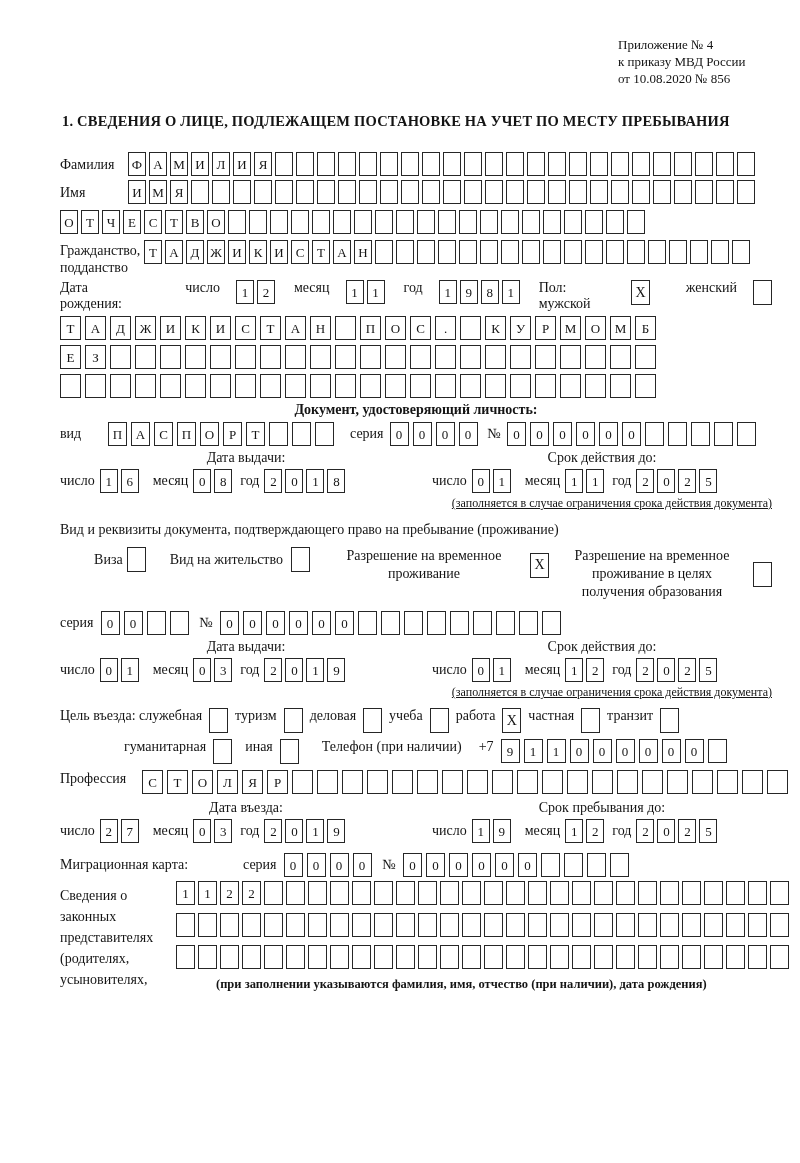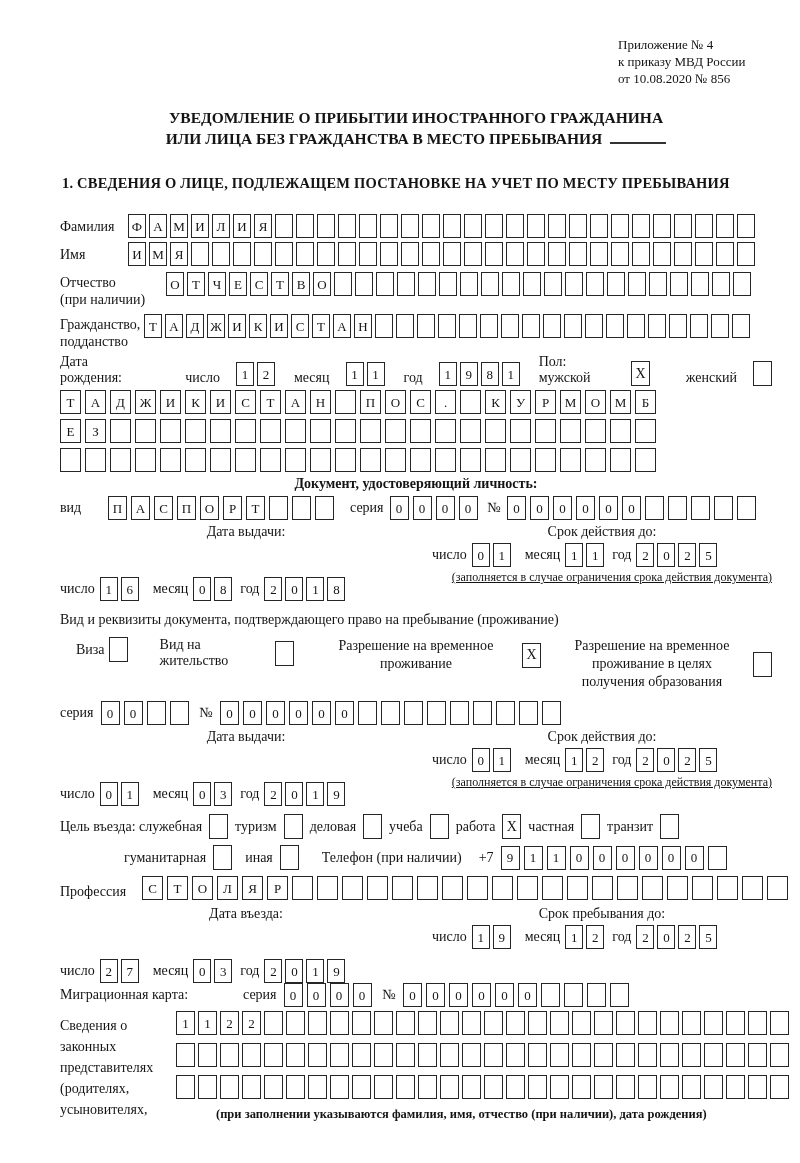--- a/index.html
+++ b/index.html
@@ -37,51 +37,45 @@
     flex: none; display: inline-flex; align-items: center; justify-content: center;
     width: 19px; height: 25px; border: 1.5px solid #262626; font-size: 14px;
   }
   .inline { display: flex; align-items: center; gap: 6px; }
   .sp { display: inline-block; }
 
   .center-bold { text-align: center; font-weight: bold; font-size: 14px; margin: 4px 0 4px 0; }
 
   .dates { display: flex; margin-top: 2px; }
   .dates .dcol { display: flex; flex-direction: column; }
-  .dates .dcol.left { width: 372px; gap: 34px; }
+  .dates .dcol.left { width: 372px; }
   .dates .dcol.right { flex: 1; }
   .dhead { text-align: center; font-size: 14px; margin-bottom: 3px; }
   .drow { display: flex; align-items: center; gap: 5px; }
   .dnote { font-size: 12px; text-align: right; margin-top: 3px; white-space: nowrap; text-decoration: underline; }
   .bottom-note { font-weight: bold; font-size: 12.5px; margin: 8px 0 0 120px; }
 
-  .visa-row { display: flex; align-items: flex-start; gap: 18px; margin: 6px 0 10px 16px; justify-content: flex-end; }
+  .visa-row { display: flex; align-items: flex-start; gap: 10px; margin: 6px 0 10px 16px; justify-content: flex-end; }
   .visa-row .opt2 { text-align: center; line-height: 18px; width: 196px; }
   .visa-row .opt3 { text-align: center; line-height: 18px; width: 186px; }
-  .purpose-row { display: flex; align-items: center; gap: 7px; margin-bottom: 6px; flex-wrap: nowrap; }
+  .purpose-row { display: flex; align-items: flex-start; gap: 7px; margin-bottom: 6px; flex-wrap: nowrap; }
   .mt2 { margin-top: 2px; }
 </style>
 </head>
 <body>
 
 <div class="page">
 
   <div class="appendix">
     <div>Приложение № 4</div>
     <div>к приказу МВД России</div>
     <div>от 10.08.2020 № 856</div>
   </div>
 
 
-  <div class="title">
-    <div>УВЕДОМЛЕНИЕ О ПРИБЫТИИ ИНОСТРАННОГО ГРАЖДАНИНА</div>
-    <div>
-      <span>ИЛИ ЛИЦА БЕЗ ГРАЖДАНСТВА В МЕСТО ПРЕБЫВАНИЯ</span><span class="title-blank"></span>
-    </div>
-  </div>
 
   <div class="section-title">1. СВЕДЕНИЯ О ЛИЦЕ, ПОДЛЕЖАЩЕМ ПОСТАНОВКЕ НА УЧЕТ ПО МЕСТУ ПРЕБЫВАНИЯ</div>
 
   <div class="form">
 
     <div class="row">
       <div class="lbl" style="width:68px">Фамилия</div>
       <div class="cells">
           <span class="cell">Ф</span>
           <span class="cell">А</span>
@@ -146,24 +140,20 @@
           <span class="cell"></span>
           <span class="cell"></span>
           <span class="cell"></span>
           <span class="cell"></span>
           <span class="cell"></span>
           <span class="cell"></span>
         </div>
     </div>
 
     <div class="row">
-      <div class="lbl" style="width:106px">
-        <div>Отчество</div>
-        <div>(при наличии)</div>
-      </div>
       <div class="cells mt2">
           <span class="cell">О</span>
           <span class="cell">Т</span>
           <span class="cell">Ч</span>
           <span class="cell">Е</span>
           <span class="cell">С</span>
           <span class="cell">Т</span>
           <span class="cell">В</span>
           <span class="cell">О</span>
           <span class="cell"></span>
@@ -220,21 +210,21 @@
           <span class="cell"></span>
           <span class="cell"></span>
           <span class="cell"></span>
           <span class="cell"></span>
           <span class="cell"></span>
           <span class="cell"></span>
           <span class="cell"></span>
         </div>
     </div>
 
-    <div class="row" style="align-items:flex-end; gap:16px; margin-top:4px">
+    <div class="row" style="align-items:flex-start; gap:16px; margin-top:4px">
       <span>Дата рождения:</span>
       <span class="sp" style="width:8px"></span>
       <span>число</span>
       <div class="cells">
           <span class="cell">1</span>
           <span class="cell">2</span>
         </div>
       <span>месяц</span>
       <div class="cells">
           <span class="cell">1</span>
@@ -561,21 +551,21 @@
           <span class="cell">0</span>
           <span class="cell">0</span>
           <span class="cell">0</span>
           <span class="cell">0</span>
           <span class="cell">0</span>
           <span class="cell">0</span>
           <span class="cell"></span>
         </div>
     </div>
 
-    <div class="row" style="align-items:flex-end">
+    <div class="row" style="align-items:flex-start">
       <div class="lbl" style="width:82px; padding-top:0">Профессия</div>
       <div class="cells w22">
           <span class="cell">С</span>
           <span class="cell">Т</span>
           <span class="cell">О</span>
           <span class="cell">Л</span>
           <span class="cell">Я</span>
           <span class="cell">Р</span>
           <span class="cell"></span>
           <span class="cell"></span>
@@ -640,21 +630,21 @@
           <div class="cells">
               <span class="cell">2</span>
               <span class="cell">0</span>
               <span class="cell">2</span>
               <span class="cell">5</span>
             </div>
         </div>
       </div>
     </div>
 
-    <div class="row" style="align-items:center; gap:7px; margin-top:0">
+    <div class="row" style="align-items:center; gap:7px; margin-top:10px">
       <span style="width:176px">Миграционная карта:</span>
       <span>серия</span>
       <div class="cells w20">
           <span class="cell">0</span>
           <span class="cell">0</span>
           <span class="cell">0</span>
           <span class="cell">0</span>
         </div>
       <span>№</span>
       <div class="cells w20">

